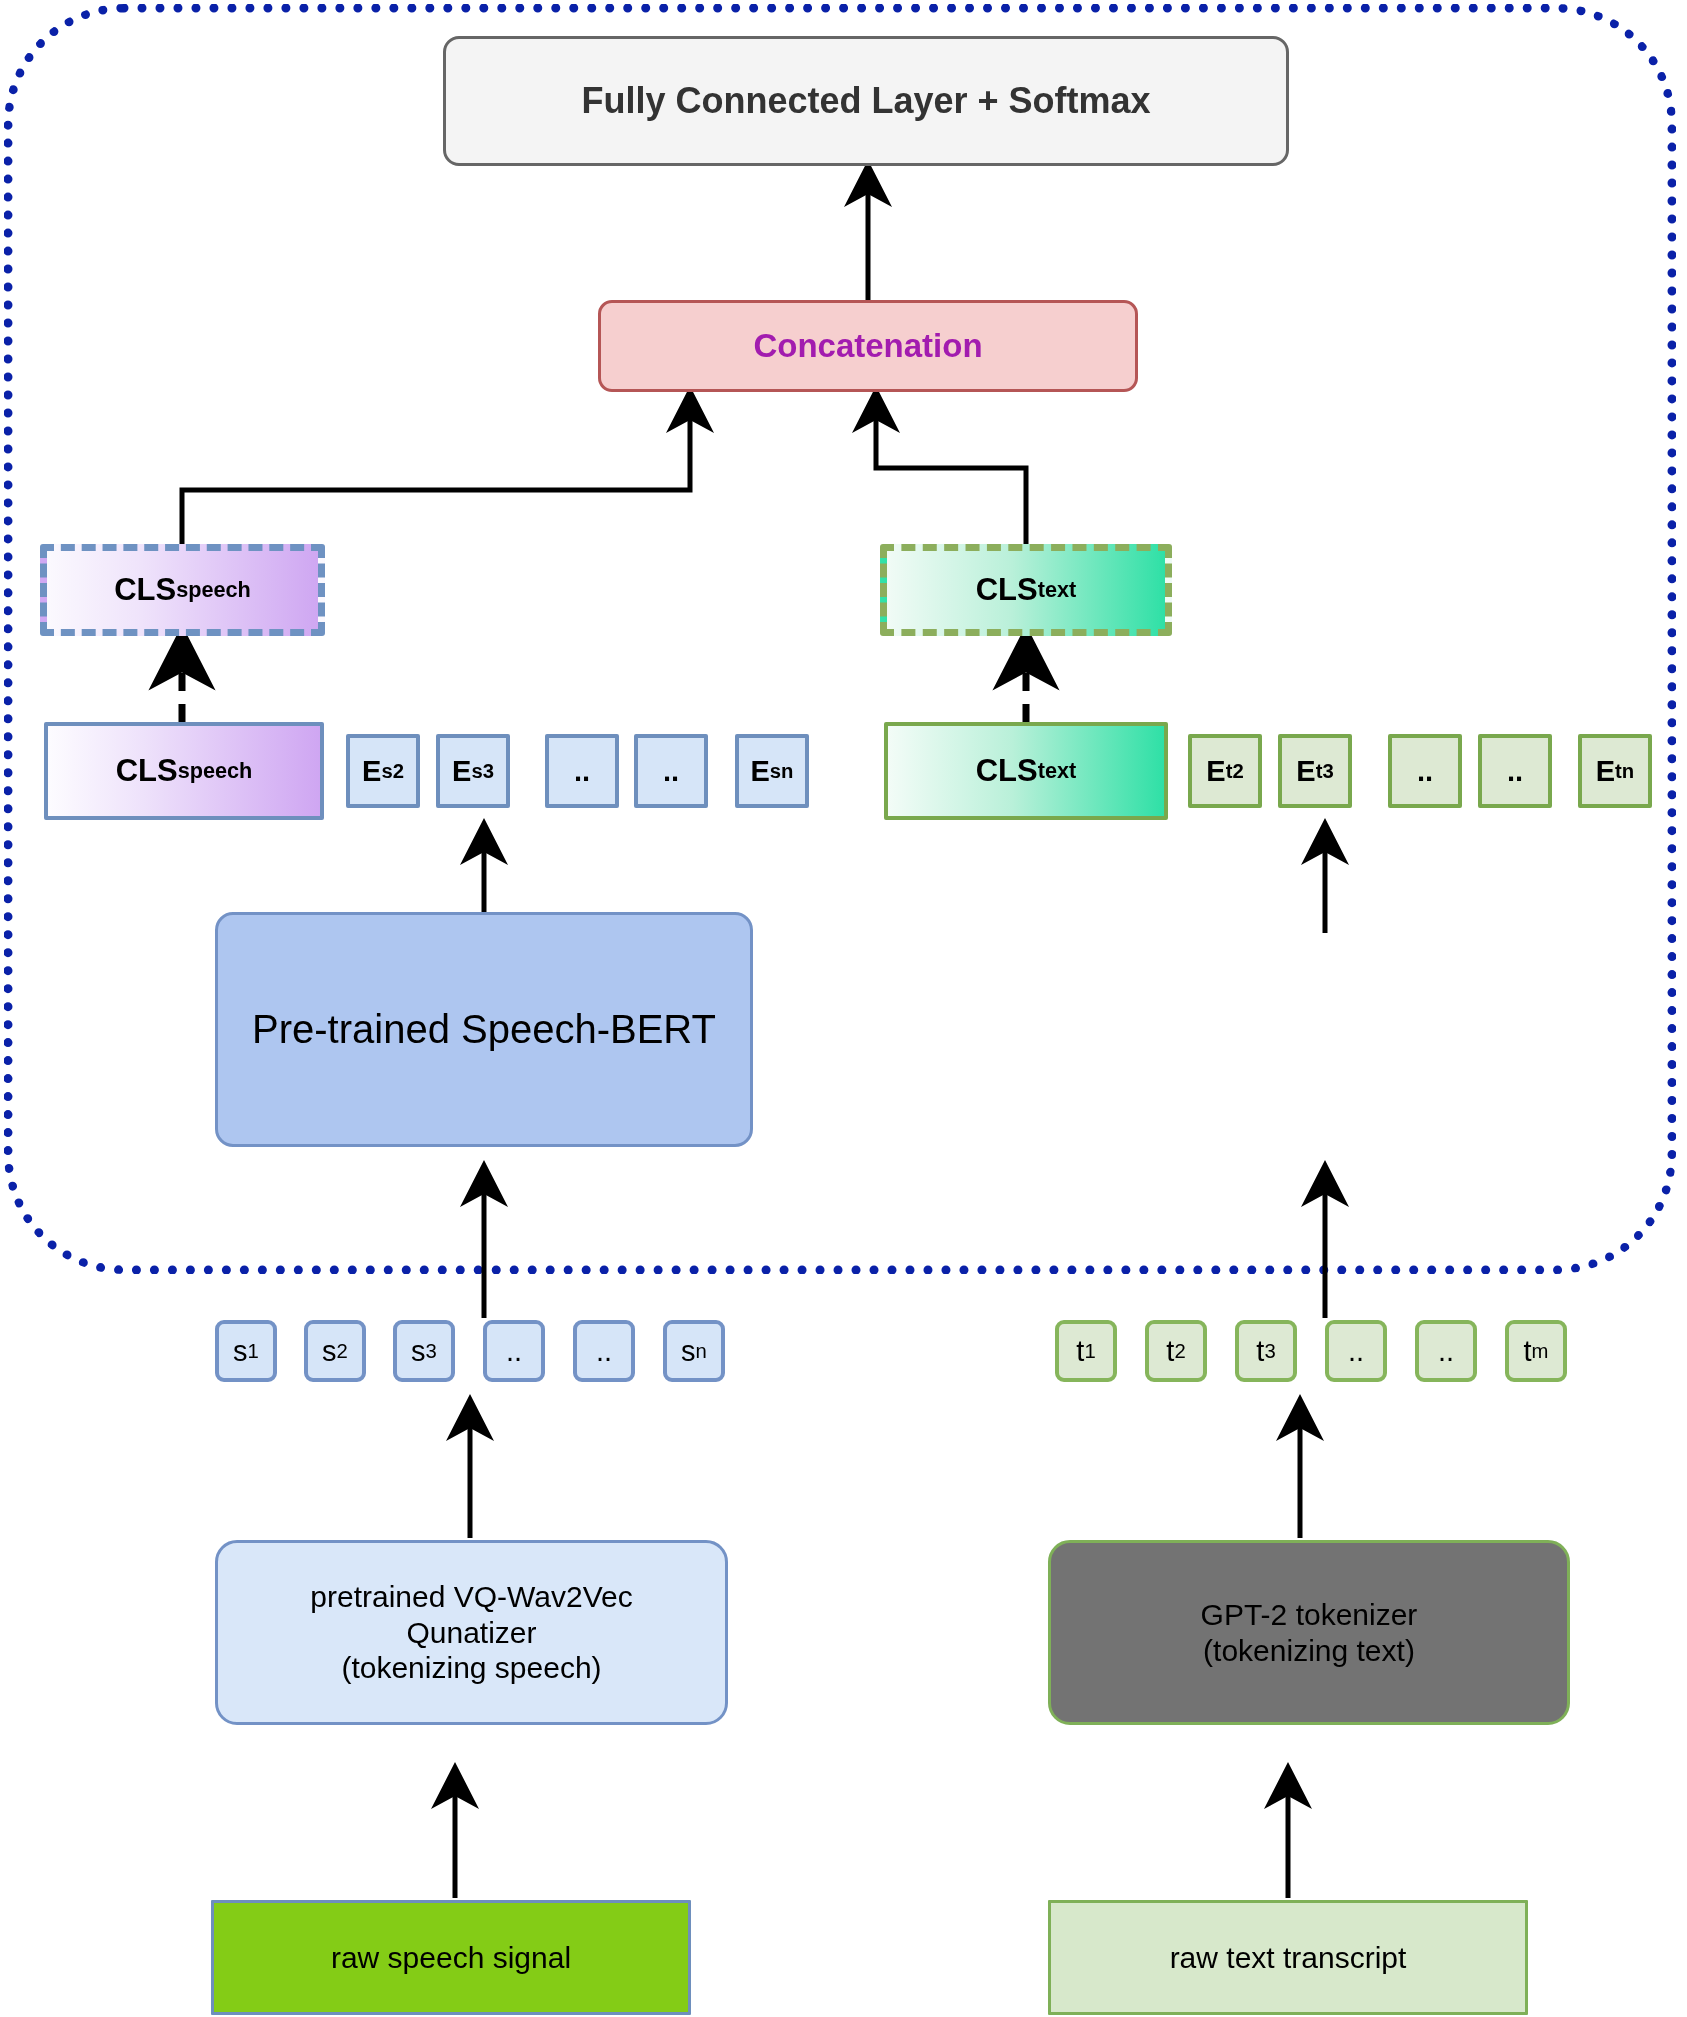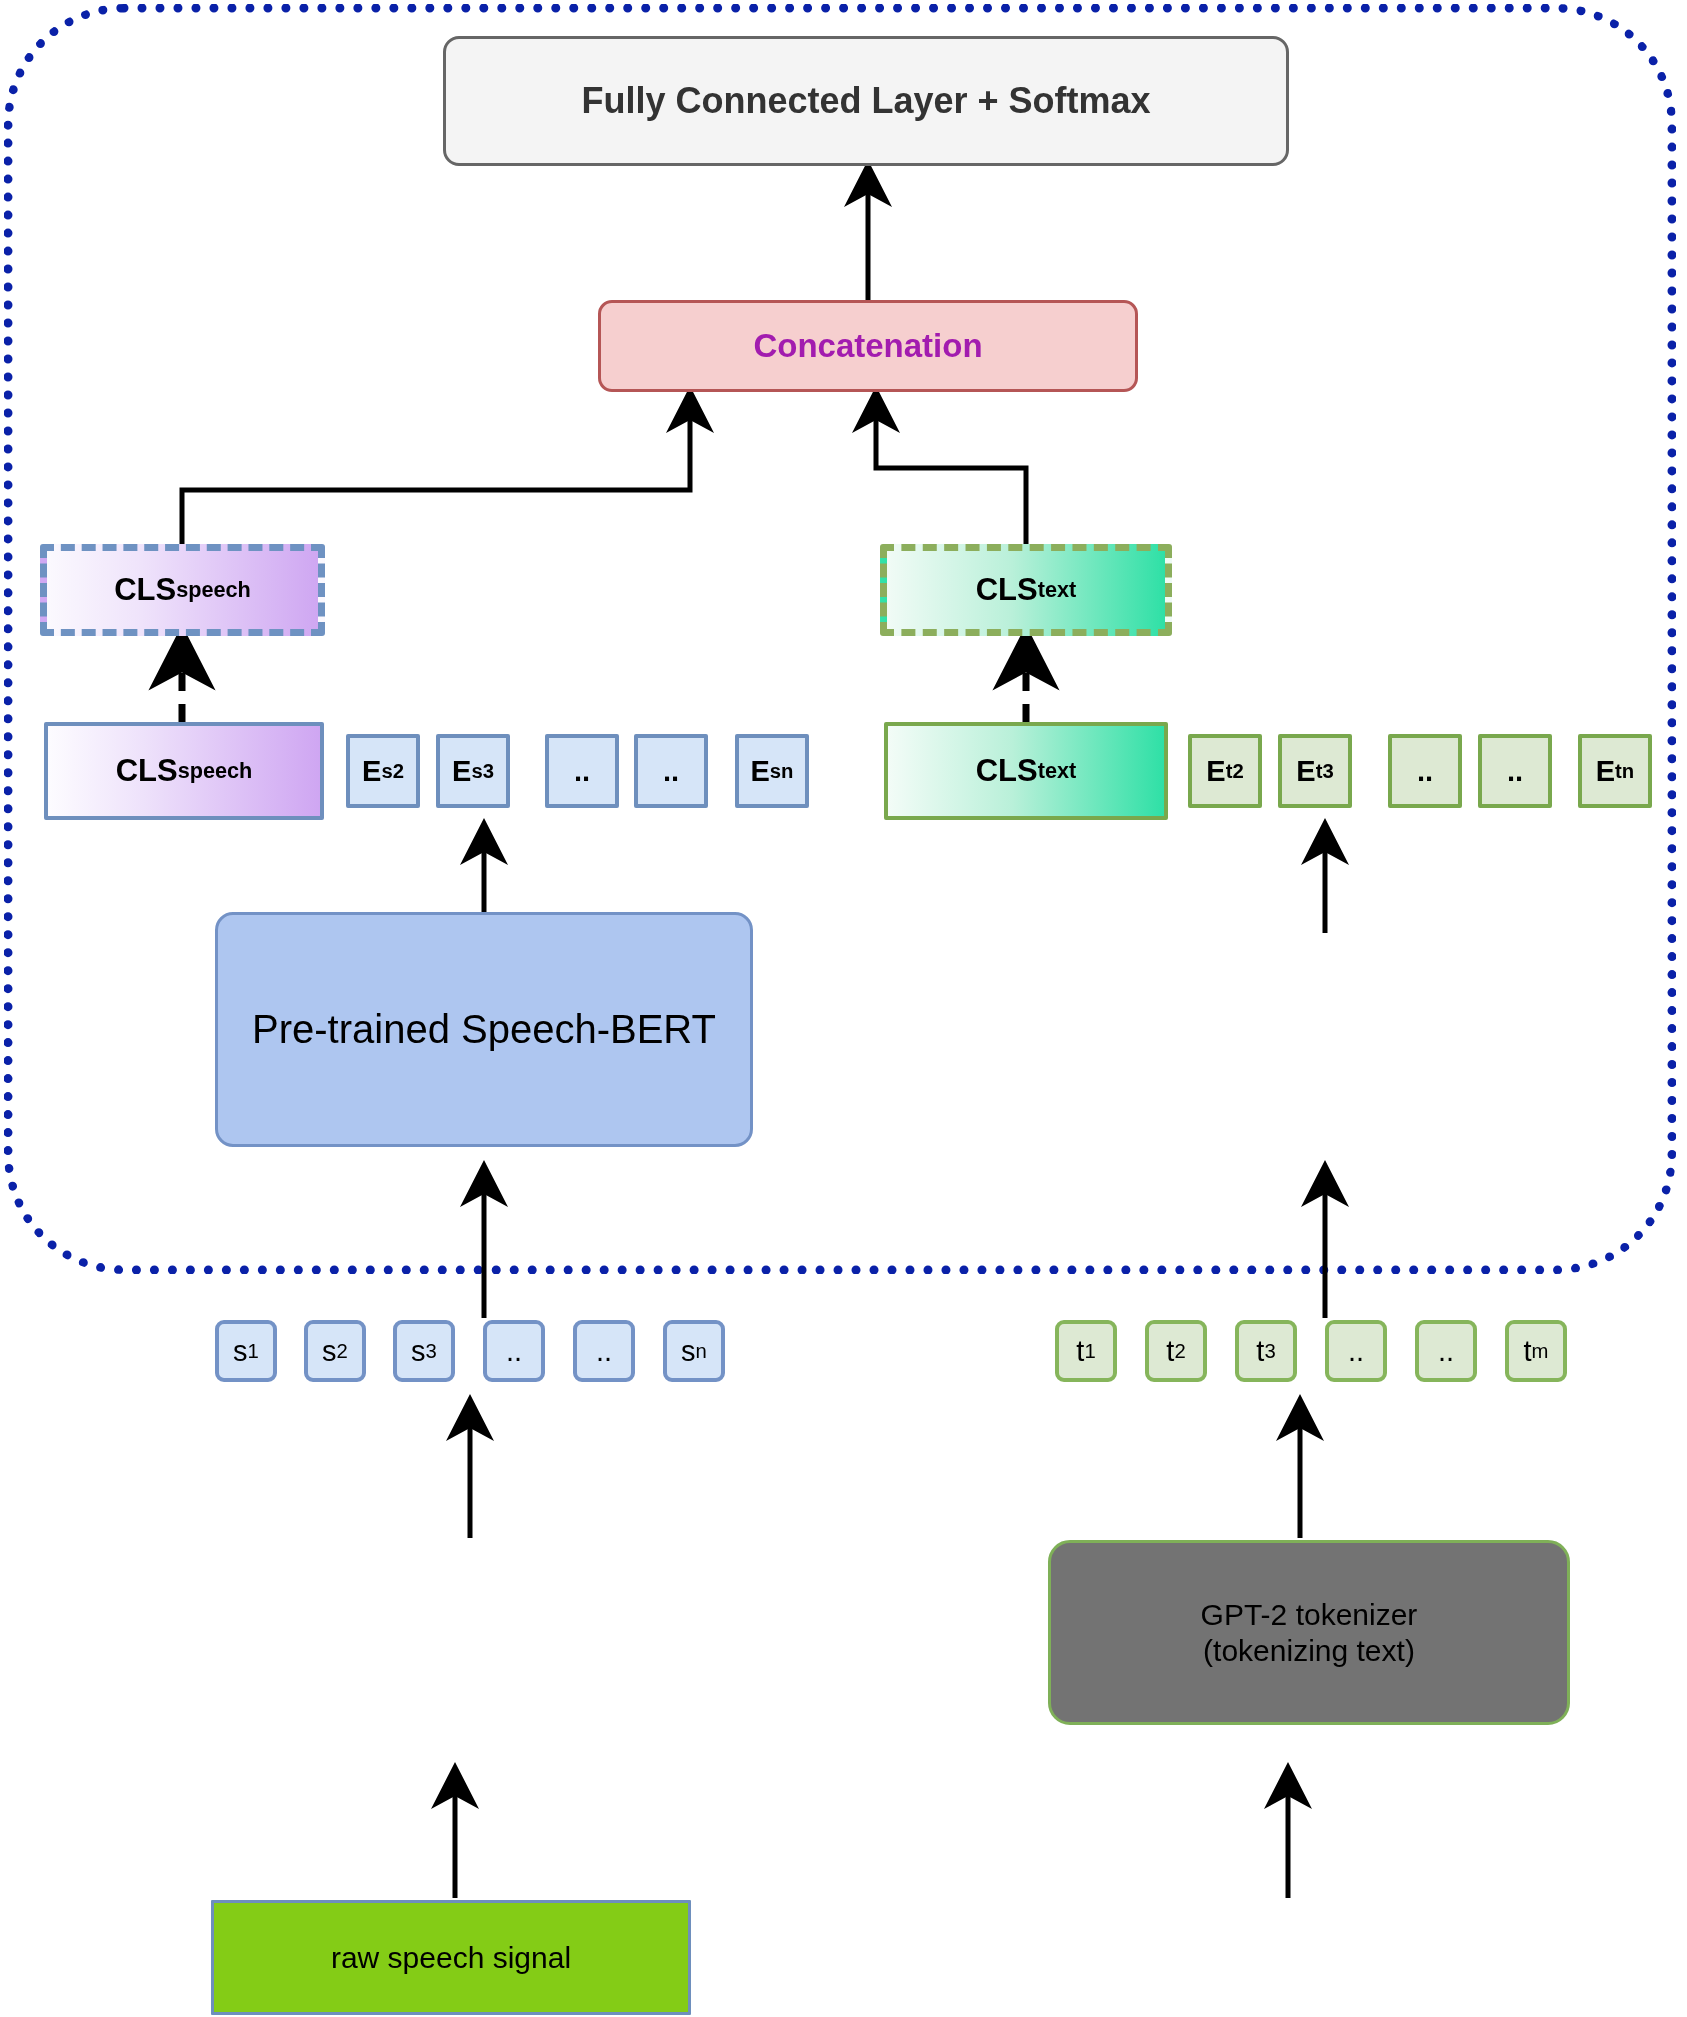--- a/index.html
+++ b/index.html
@@ -344,24 +344,32 @@
   </div>
   <div class="abs node tok tok-text" style="left:1415px">
     <span>..</span>
       <sub></sub>
   </div>
   <div class="abs node tok tok-text" style="left:1505px">
     <span>t</span>
       <sub>m</sub>
   </div>
 
+  <div class="abs node tokenizer" id="tokenizer-speech">
+    <div>
+      <div>pretrained VQ-Wav2Vec</div>
+      <div>Qunatizer</div>
+      <div>(tokenizing speech)</div>
+    </div>
+  </div>
 
   <div class="abs node tokenizer" id="tokenizer-text">
     <div>
       <div>GPT-2 tokenizer</div>
       <div>(tokenizing text)</div>
     </div>
   </div>
 
   <div class="abs node raw" id="raw-speech">raw speech signal</div>
 
+  <div class="abs node raw" id="raw-text">raw text transcript</div>
 
 </div>
 
 </body></html>

